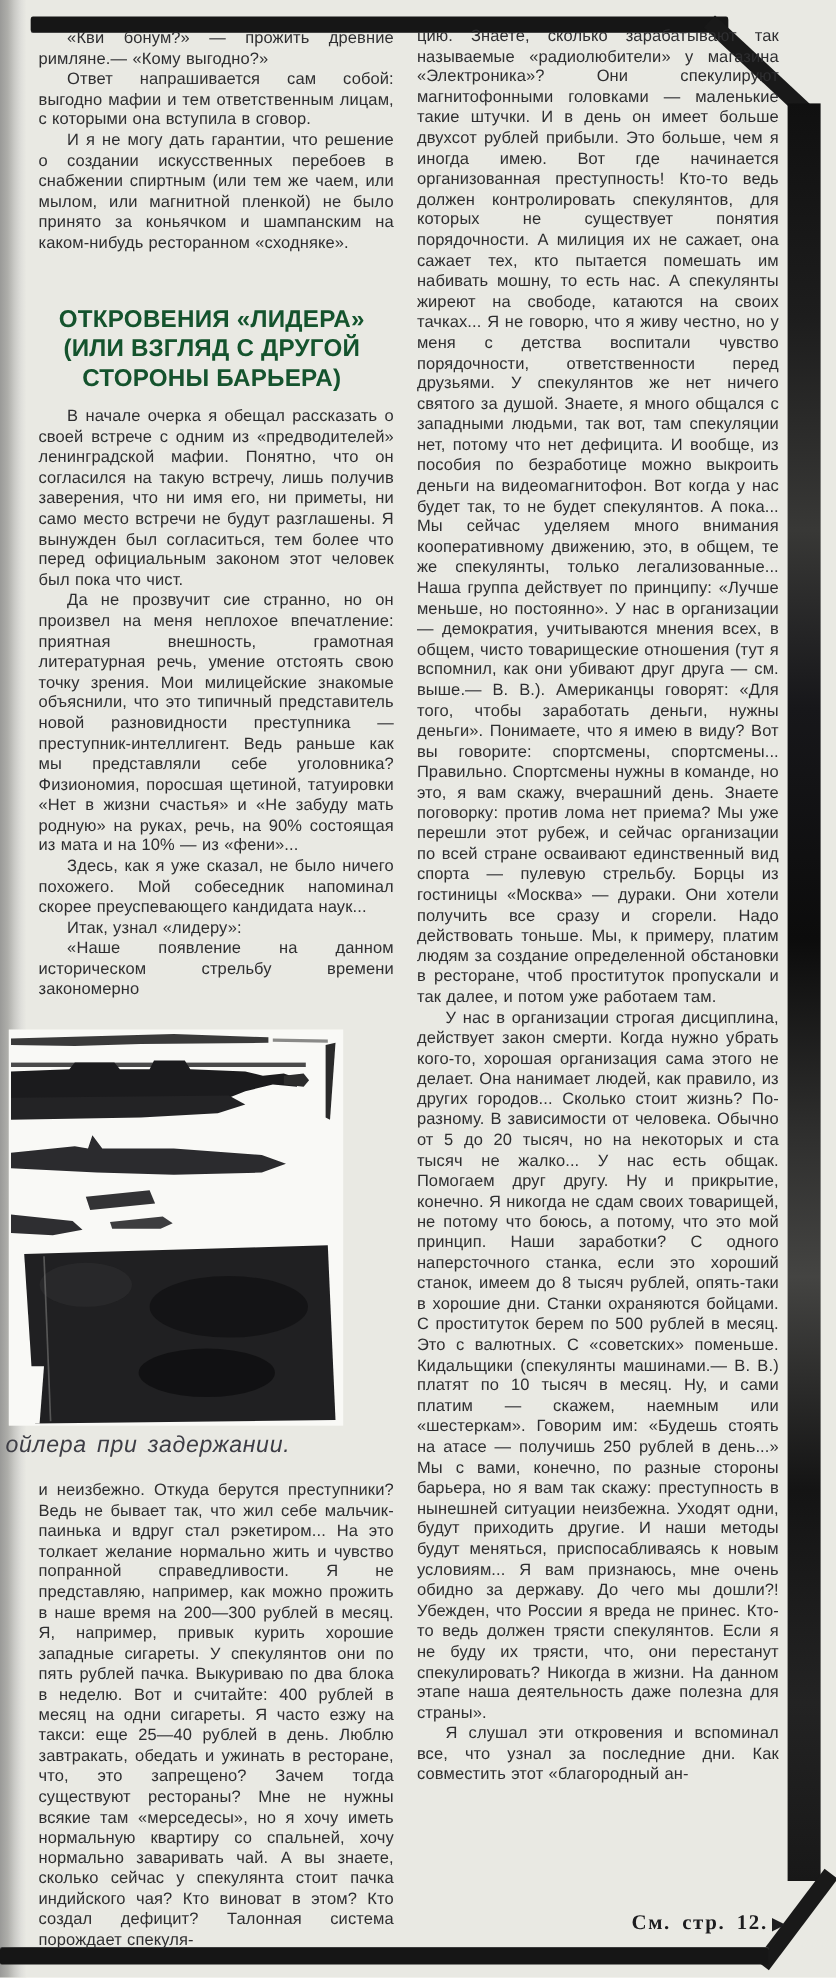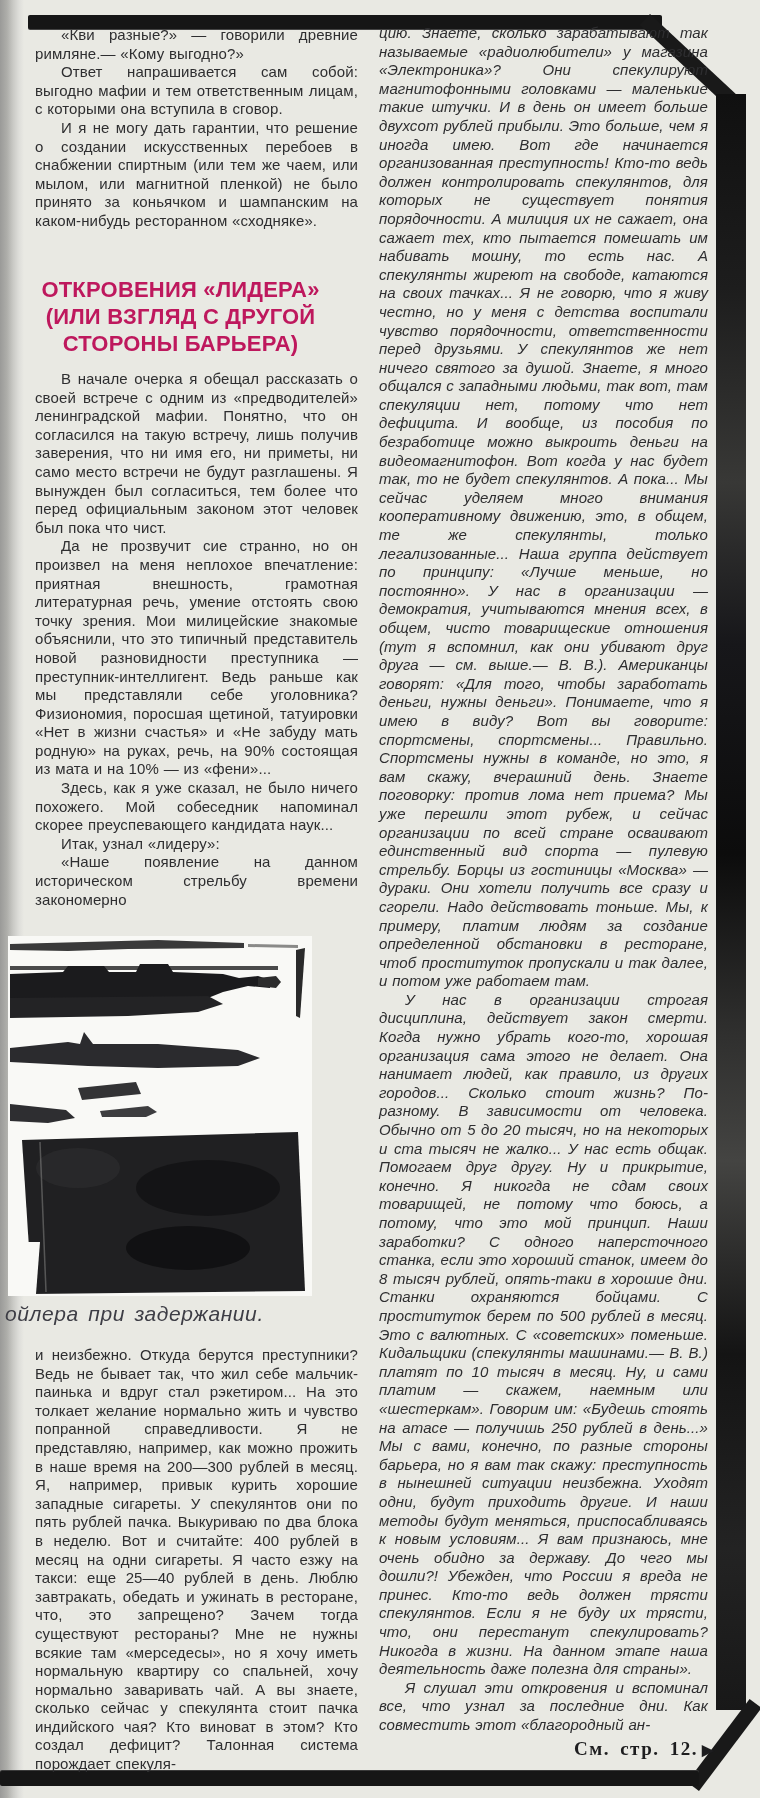--- a/index.html
+++ b/index.html
@@ -23,27 +23,27 @@
   .right-bar{
     position:absolute;left:716px;top:94px;width:30px;height:1616px;
     background:linear-gradient(180deg,#101010 0%,#1d1d1d 12%,#383836 24%,#17171a 34%,#0c0c0c 47%,#2f2f2e 58%,#444442 66%,#141414 78%,#232323 90%,#181818 100%);
   }
   
   .col{position:absolute;text-align:justify;font-size:15px;line-height:18.6px;letter-spacing:.1px;word-spacing:.5px;}
   .col p{margin:0;}
   .col p.indent{text-indent:26px;}
   .left-intro{left:35px;top:26px;width:323px;}
   .headline{
-    position:absolute;left:19px;top:276px;width:323px;margin:0;
-    font-size:22px;line-height:27px;font-weight:bold;color:#be185d;
+    position:absolute;left:31px;top:276px;width:323px;margin:0;
+    font-size:22px;line-height:27px;font-weight:bold;color:#14532d;
     text-align:center;letter-spacing:.2px;
   }
   .left-body{left:35px;top:370px;width:323px;}
   .left-after{left:35px;top:1346px;width:323px;}
-  .right-col{left:379px;top:24px;width:329px;font-style:italic;}
+  .right-col{left:379px;top:24px;width:329px;}
   
   .photo{position:absolute;left:8px;top:936px;width:304px;height:360px;margin:0;background:#f9f9f6;}
   .photo svg{display:block;filter:blur(.4px);}
   .caption{
     position:absolute;left:5px;top:1302px;width:330px;
     font-style:italic;font-size:21px;letter-spacing:.6px;word-spacing:3px;color:#3d3d45;
   }
   
   .footer{
     position:absolute;left:548px;top:1738px;
@@ -59,21 +59,21 @@
 
   <div class="scan-edge"></div>
 
   <div class="rule top"></div>
   <div class="chamfer tr"></div>
   <div class="right-bar"></div>
   <div class="chamfer br"></div>
   <div class="rule bottom"></div>
 
   <section class="col left-intro">
-    <p class="indent">«Кви разные?» — говорили древние римляне.— «Кому выгодно?»</p>
+    <p class="indent">«Кви бонум?» — прожить древние римляне.— «Кому выгодно?»</p>
     <p class="indent">Ответ напрашивается сам собой: выгодно мафии и тем ответственным лицам, с которыми она вступила в сговор.</p>
     <p class="indent">И я не могу дать гарантии, что решение о создании искусственных перебоев в снабжении спиртным (или тем же чаем, или мылом, или магнитной пленкой) не было принято за коньячком и шампанским на каком-нибудь ресторанном «сходняке».</p>
   </section>
 
   <h1 class="headline">
     <span>ОТКРОВЕНИЯ «ЛИДЕРА»</span><br>
     <span>(ИЛИ ВЗГЛЯД С ДРУГОЙ</span><br>
     <span>СТОРОНЫ БАРЬЕРА)</span>
   </h1>
 

